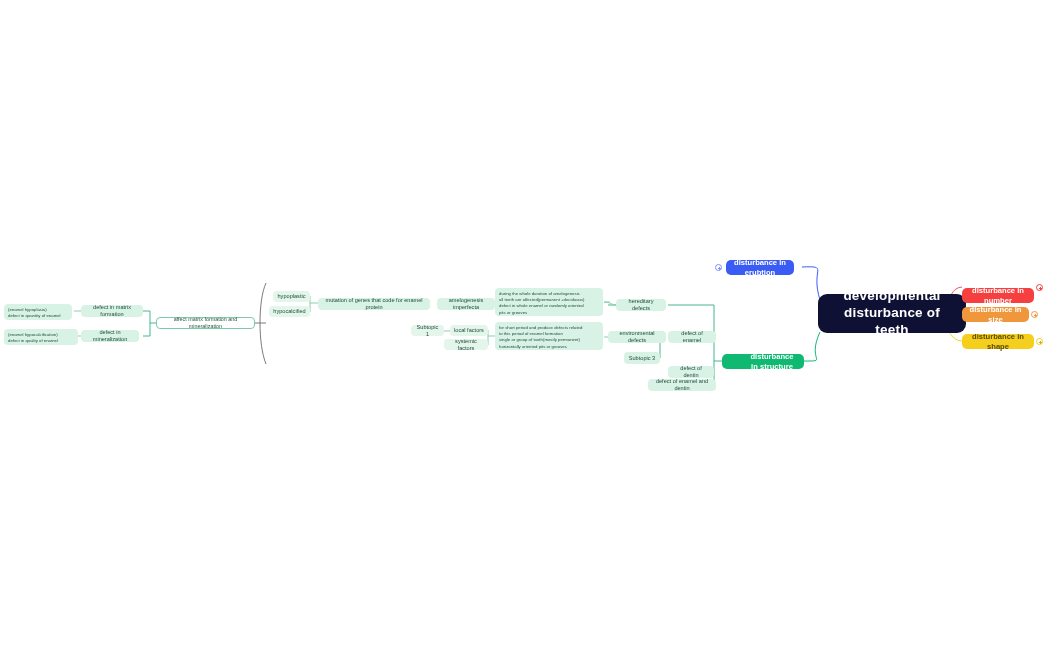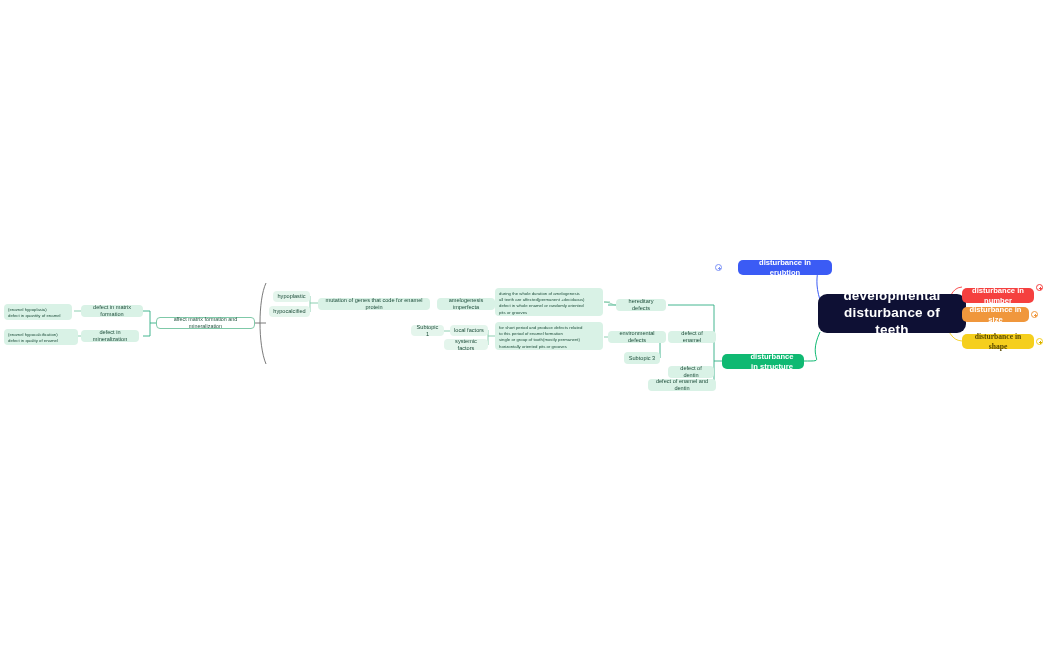--- a/index.html
+++ b/index.html
@@ -124,24 +124,24 @@
 
   <div class="node root" style="left:818px;top:294px;width:148px;height:39px;">developmental
 disturbance of teeth</div>
 
   <div class="node pill red" style="left:962px;top:280px;width:72px;height:15px;margin-top:8px;">disturbance in number</div>
   <span class="toggle t-red" style="left:1036px;top:284px;"></span>
 
   <div class="node pill orange" style="left:962px;top:307px;width:67px;height:15px;">disturbance in size</div>
   <span class="toggle t-orange" style="left:1031px;top:311px;"></span>
 
-  <div class="node pill yellow" style="left:962px;top:334px;width:72px;height:15px;font-family:Liberation Serif, serif;">disturbance in shape</div>
+  <div class="node pill yellow" style="left:962px;top:334px;width:72px;height:15px;">disturbance in shape</div>
   <span class="toggle t-yellow" style="left:1036px;top:338px;"></span>
 
-  <div class="node pill blue" style="left:726px;top:260px;width:94px;height:15px;margin-left:12px;">disturbance in erubtion</div>
+  <div class="node pill blue" style="left:726px;top:260px;width:68px;height:15px;">disturbance in erubtion</div>
   <span class="toggle t-blue" style="left:715px;top:264px;"></span>
 
   <div class="node pill green" style="left:722px;top:354px;width:82px;height:15px;padding-left:25px;">disturbance in structure</div>
 
   <div class="node leaf" style="left:668px;top:331px;width:48px;height:12px;">defect of enamel</div>
   <div class="node leaf" style="left:668px;top:366px;width:46px;height:12px;">defect of dentin</div>
   <div class="node leaf" style="left:648px;top:379px;width:68px;height:12px;">defect of enamel and dentin</div>
 
   <div class="node leaf" style="left:616px;top:299px;width:50px;height:12px;">hereditary defects</div>
   <div class="node leaf" style="left:608px;top:331px;width:58px;height:12px;">environmental defects</div>

